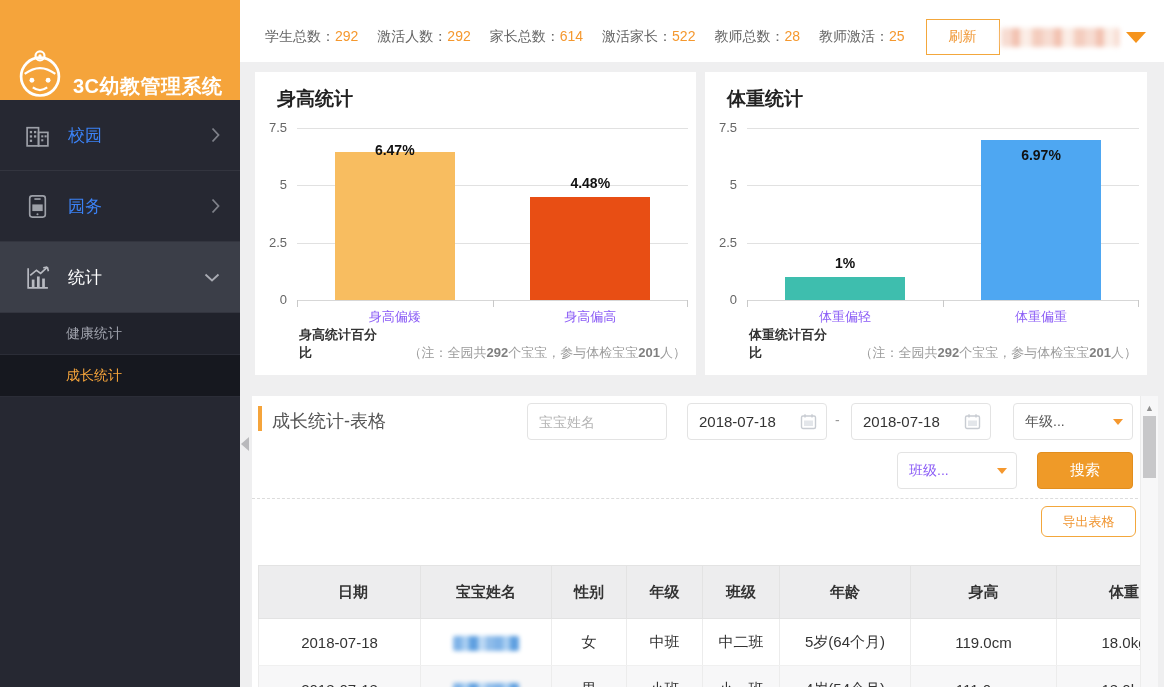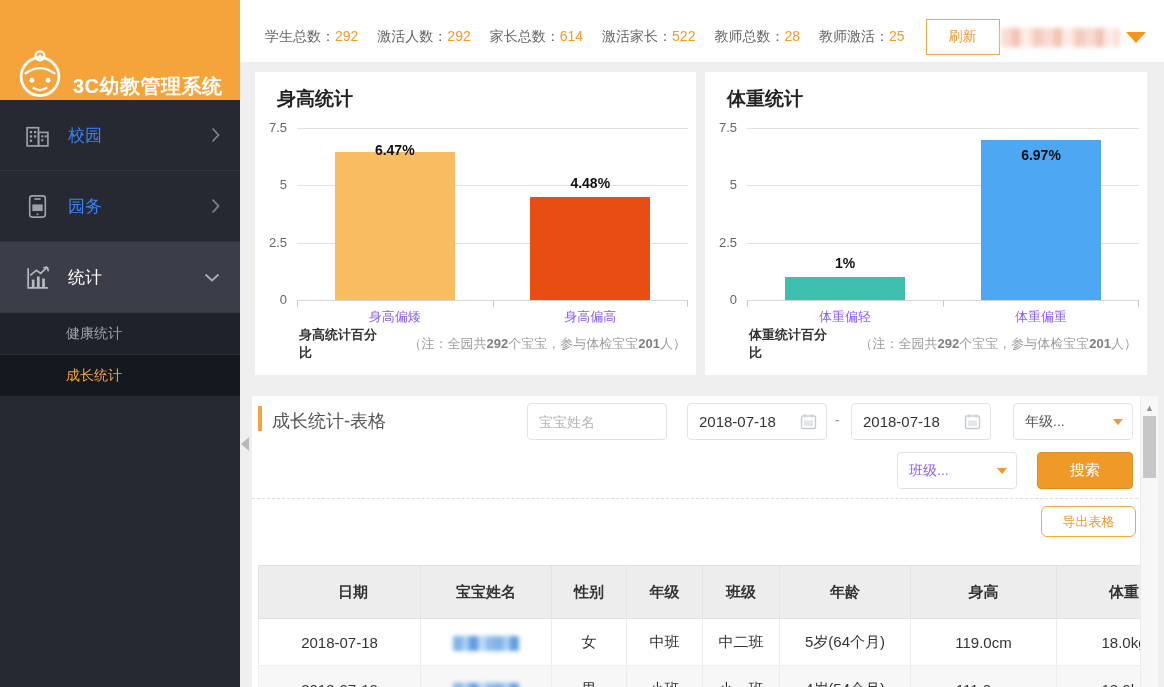--- a/index.html
+++ b/index.html
@@ -45,21 +45,21 @@
   .yaxis{position:absolute;left:0;top:0;width:36px;height:100%;}
   .ytick{position:absolute;right:4px;font-size:13px;color:#666;width:32px;text-align:right;}
   .plot{position:absolute;left:42px;right:8px;top:56px;height:172px;}
   .gridline{position:absolute;left:0;right:0;height:1px;background:#E1E1E1;}
   .baseline{position:absolute;left:0;right:0;bottom:-1px;height:1px;background:#D7D7D7;}
   .axis-tick{position:absolute;bottom:-7px;width:1px;height:7px;background:#C9C9C9;}
   .bar{position:absolute;bottom:0;width:120px;}
   .bar-label{position:absolute;width:120px;text-align:center;font-size:14px;font-weight:bold;color:#111;}
   .cats{position:absolute;left:42px;right:8px;top:236px;display:flex;}
   .cat{flex:1;text-align:center;font-size:13px;color:#8b5cf6;}
-  .chart-foot{position:absolute;left:44px;right:10px;bottom:13px;display:flex;align-items:center;}
+  .chart-foot{position:absolute;left:44px;right:10px;bottom:13px;display:flex;align-items:flex-end;}
   .chart-caption{font-size:13px;font-weight:bold;color:#333;}
   .chart-note{font-size:13px;color:#9B9B9B;margin-left:28px;white-space:nowrap;}
   .chart-note b{color:#7F7F7F;}
   
   #panel{position:absolute;left:12px;top:334px;width:906px;height:291px;background:#fff;overflow:hidden;}
   .panel-bar{position:absolute;left:6px;top:10px;width:4px;height:25px;background:#F5A43B;}
   .panel-title{position:absolute;left:20px;top:13px;font-size:18px;color:#555;}
   .f-input{position:absolute;left:275px;top:7px;width:140px;height:37px;border:1px solid #E3E3E3;
     border-radius:4px;padding:0 11px;font-size:14px;color:#333;box-sizing:border-box;outline:none;background:#fff;}
   .f-input::placeholder{color:#B5B5B5;}

